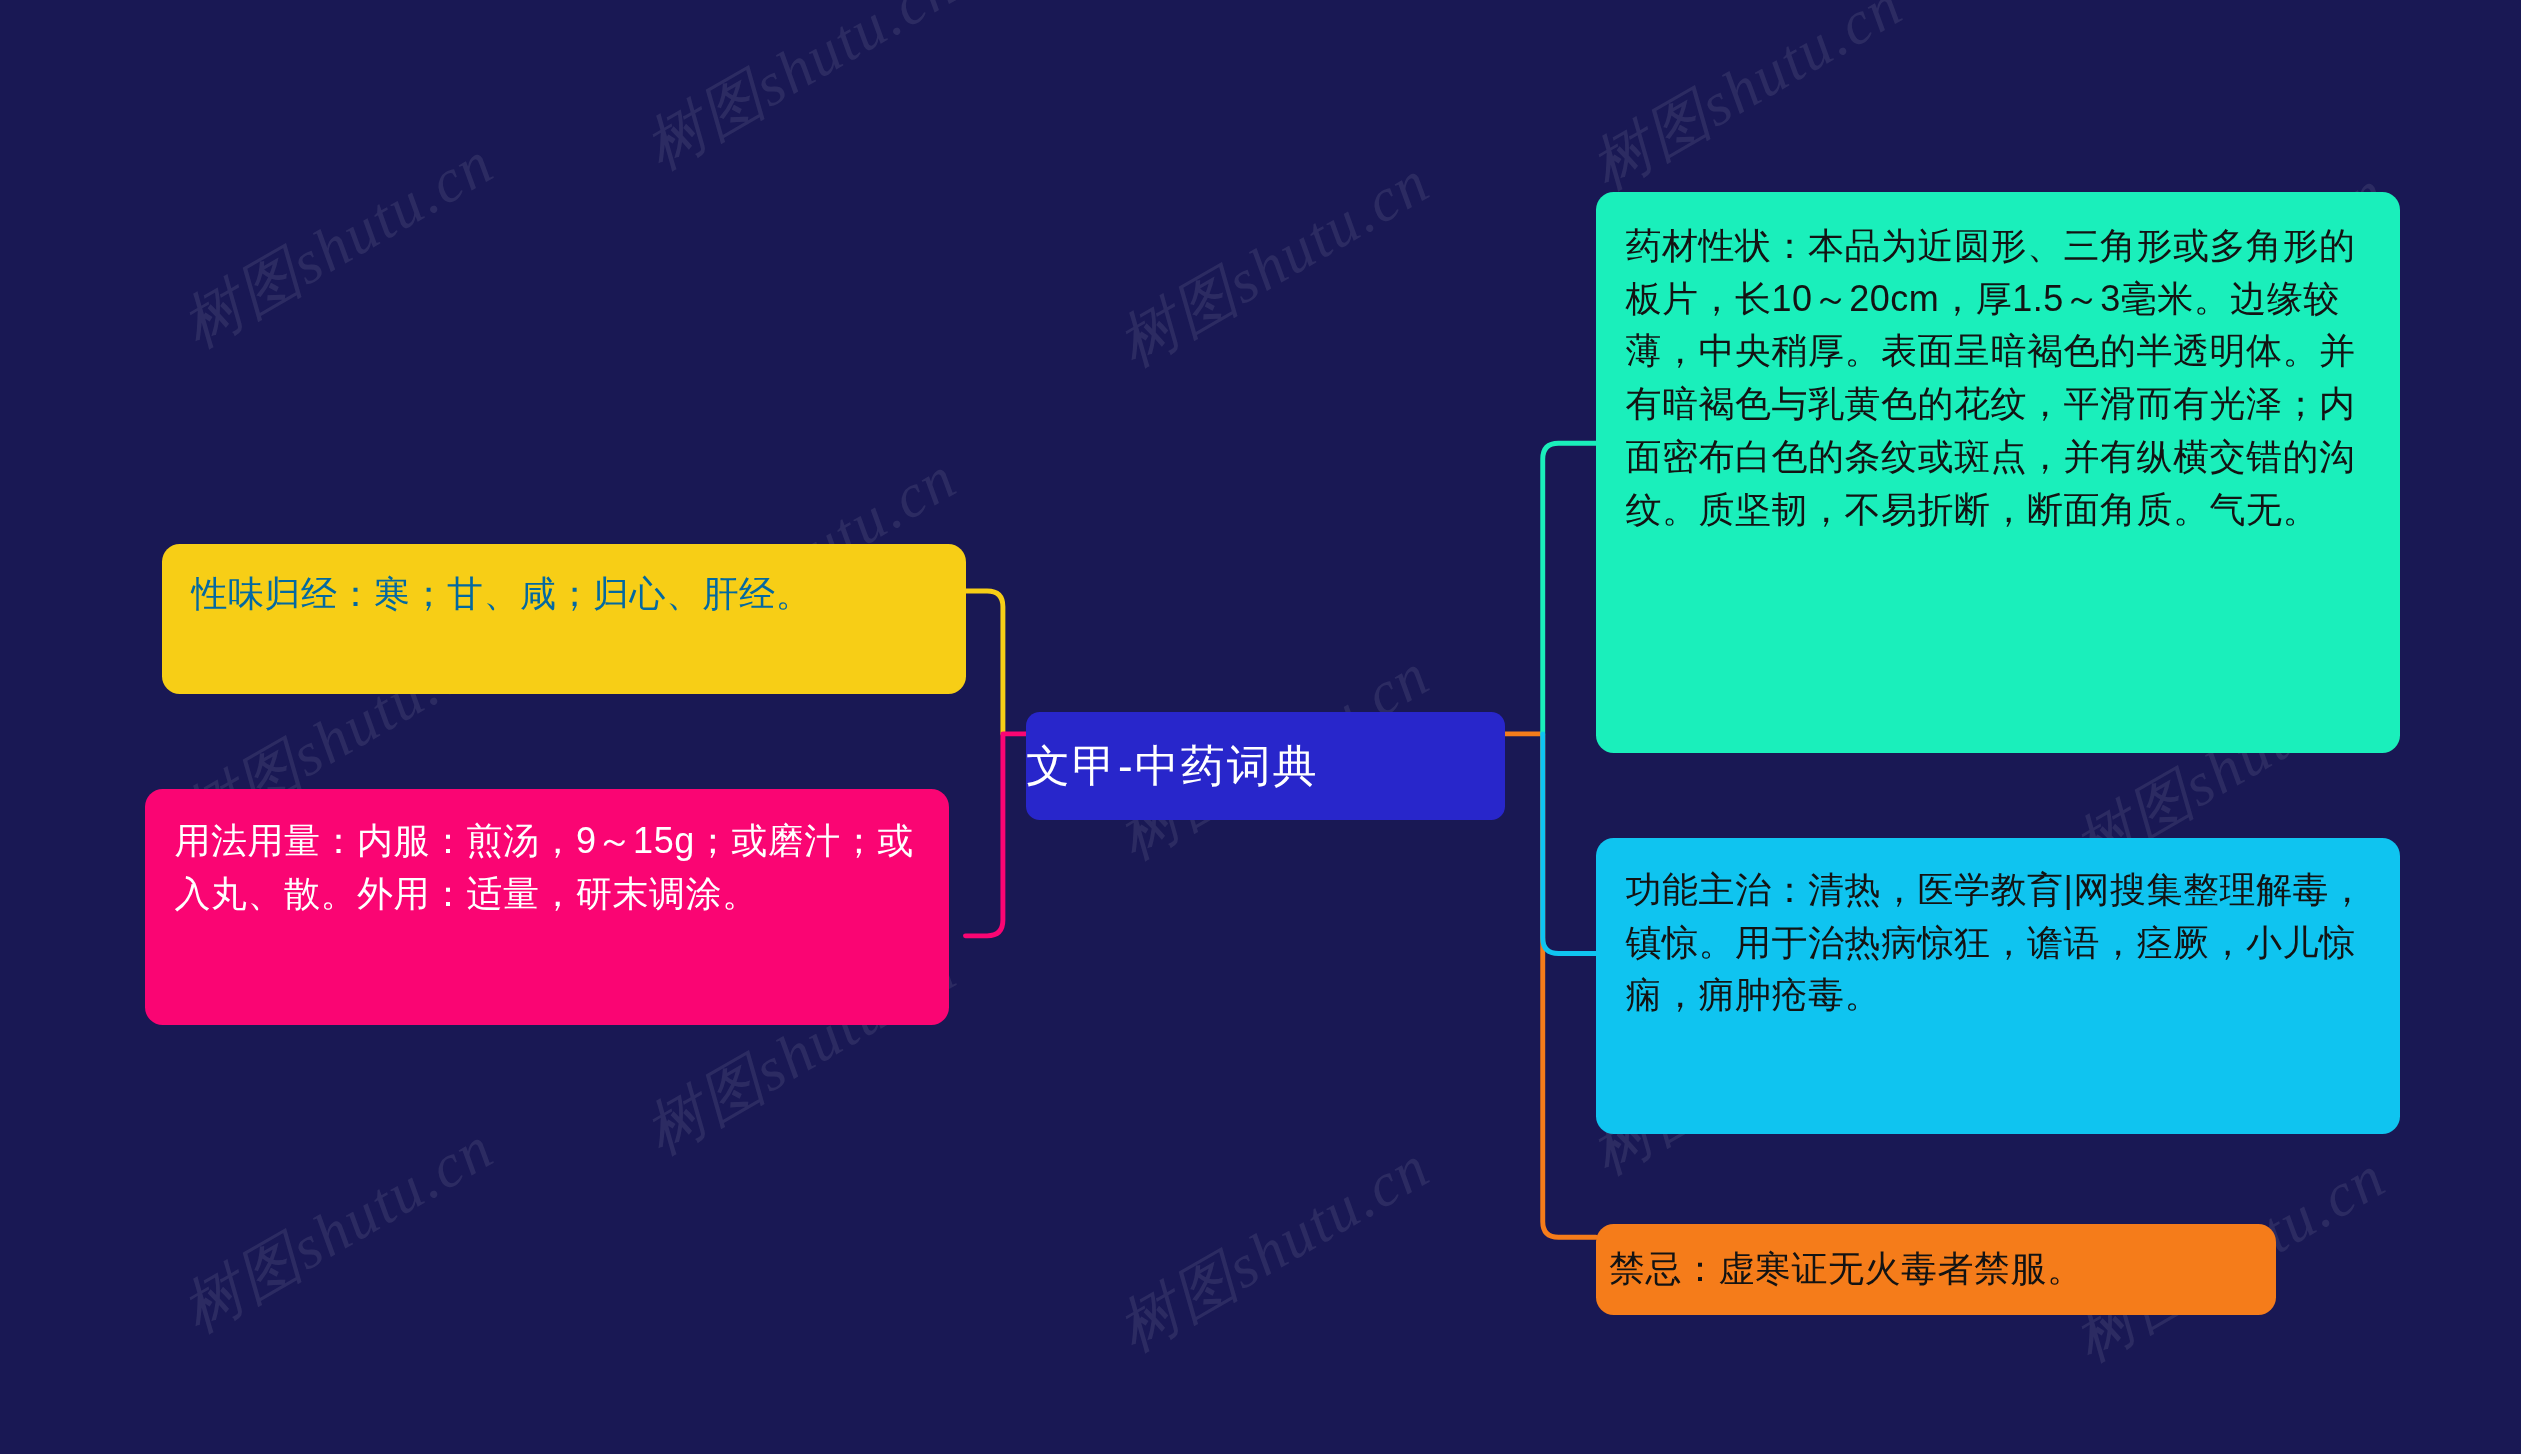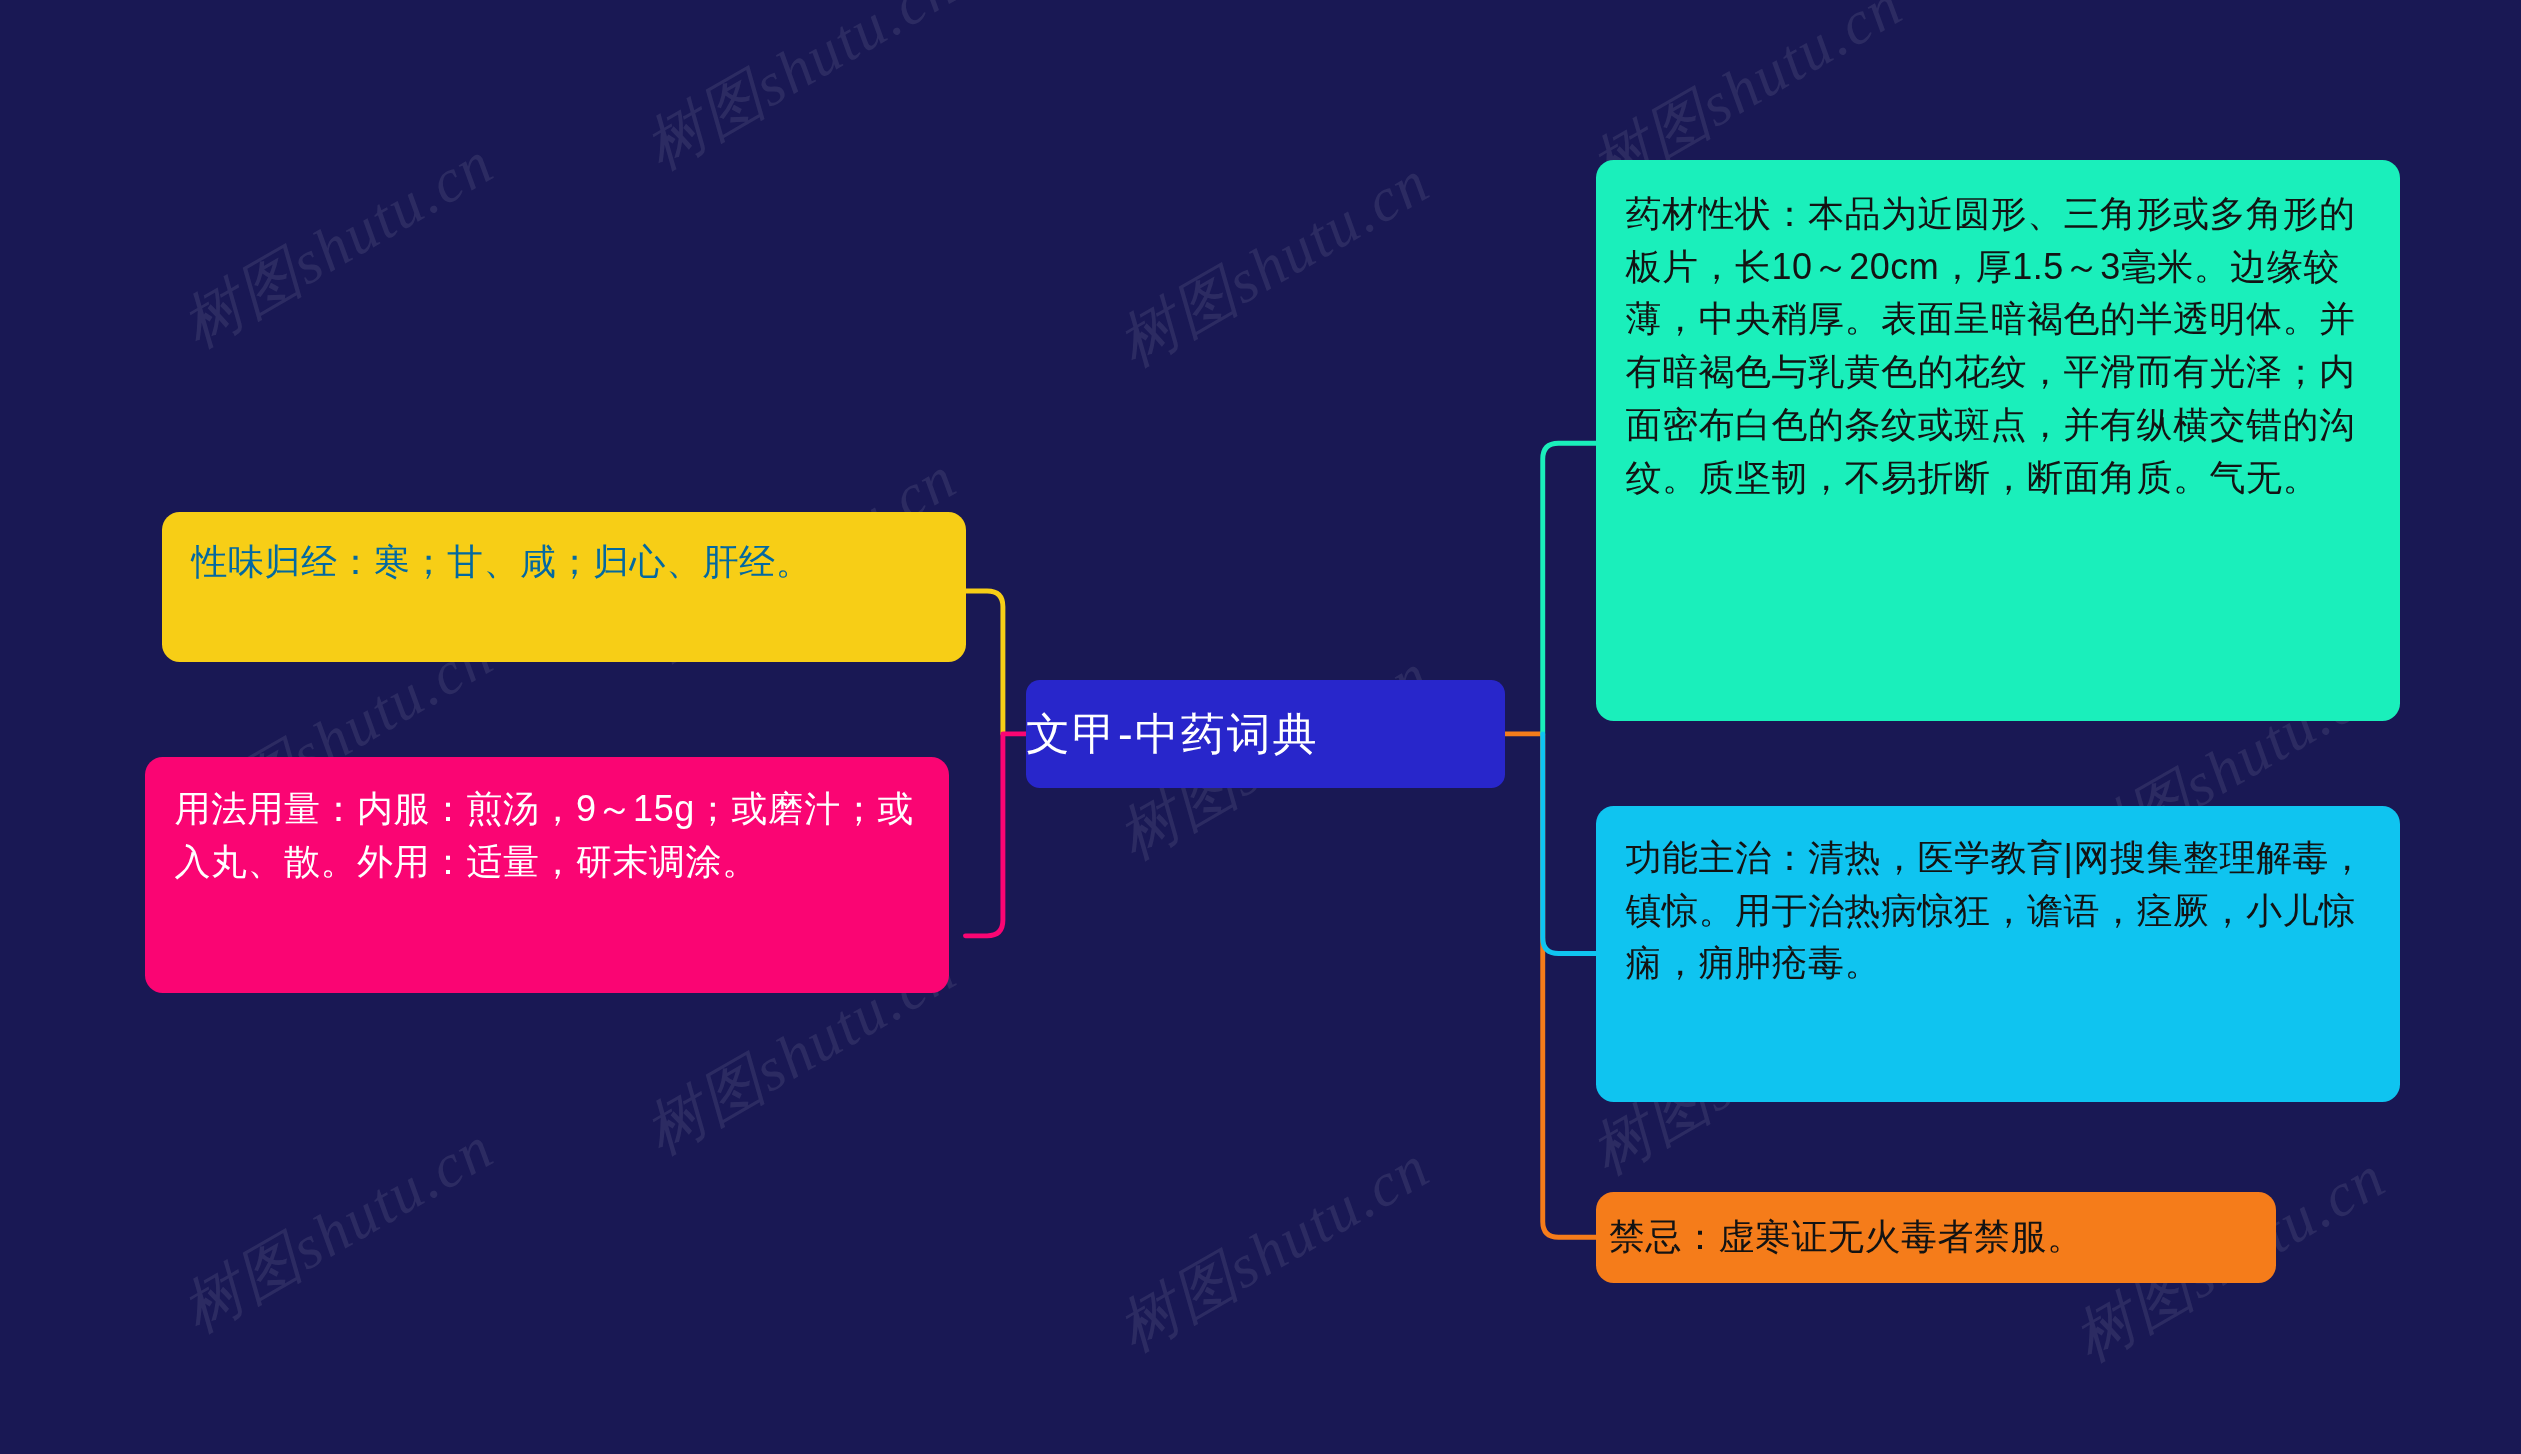--- a/index.html
+++ b/index.html
@@ -49,20 +49,21 @@
     stroke-linejoin: round;
   }
 
   
   .node {
     position: absolute;
     box-sizing: border-box;
     border-radius: 17.7px;
     z-index: 20;
     display: block;
+    margin-top: 32px;
   }
   .node .txt {
     display: block;
     font-size: 36px;
     line-height: 1.47;
     letter-spacing: 0.5px;
     word-break: break-all;
   }
 
   

